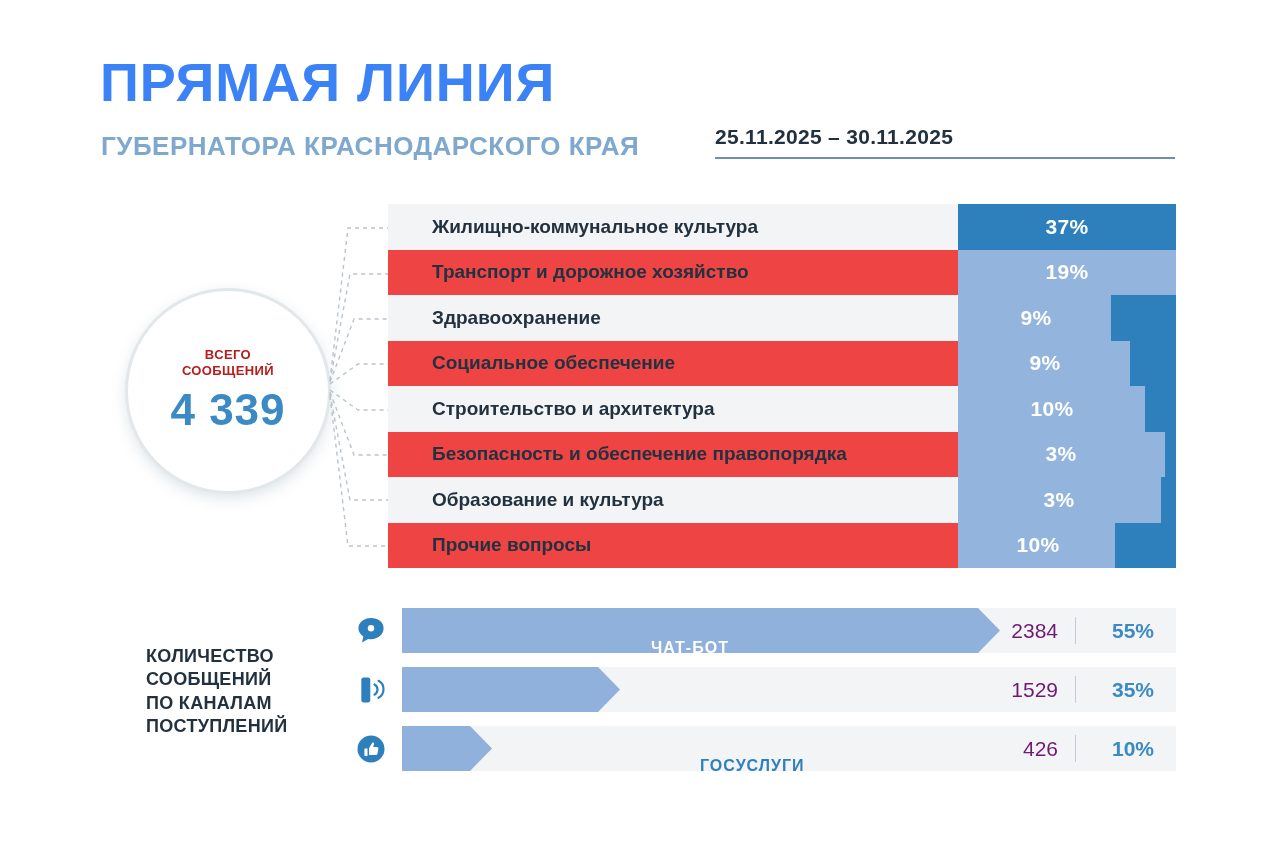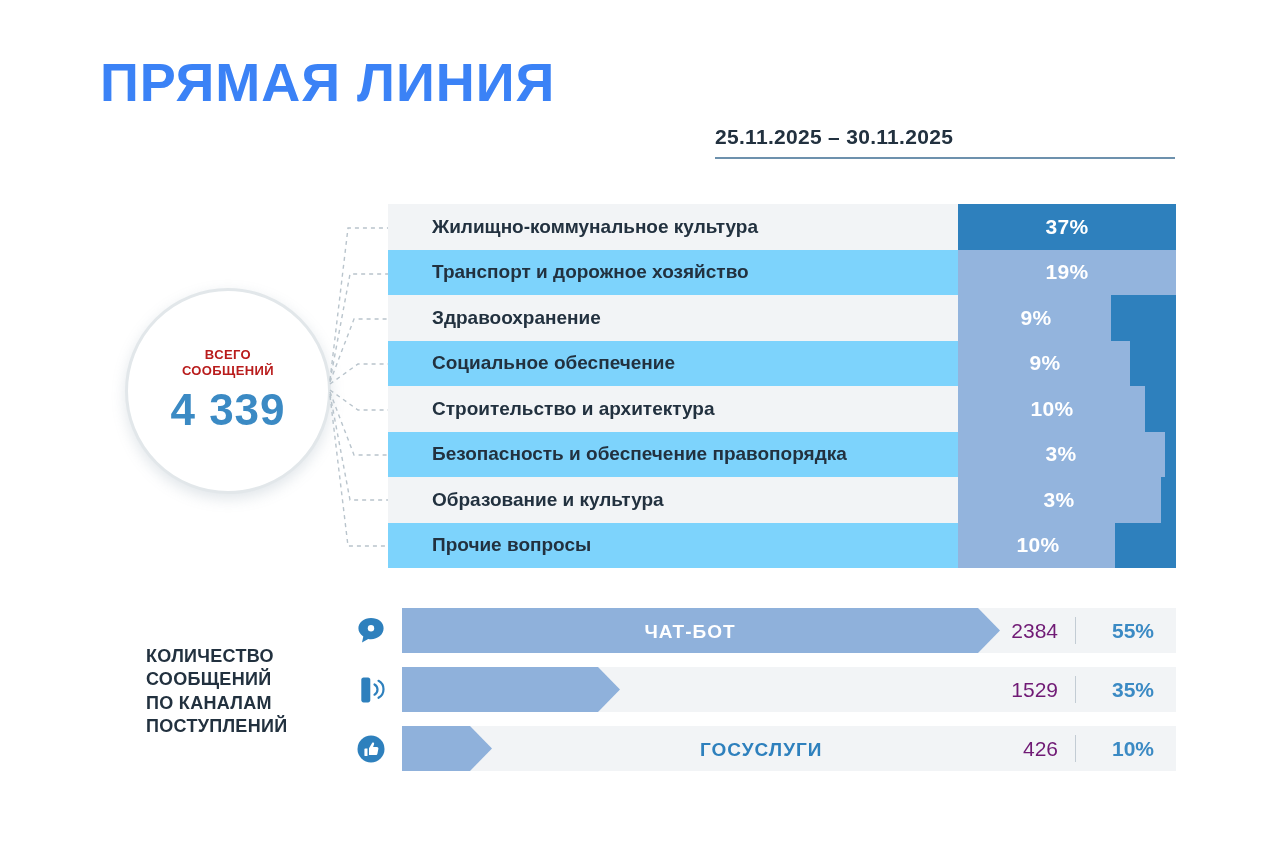--- a/index.html
+++ b/index.html
@@ -124,21 +124,21 @@
     display: flex;
     align-items: center;
     padding-left: 44px;
     box-sizing: border-box;
     font-size: 19px;
     font-weight: bold;
     color: #22313f;
     background: #f2f4f6;
     white-space: nowrap;
   }
-  .cat-row.alt .label { background: #7dd3fc; }
+  .cat-row.alt .label { background: #ef4444; }
   .cat-row .track {
     position: relative;
     flex: 0 0 218px;
     background: #eef1f4;
     overflow: hidden;
   }
   .cat-row .fill {
     position: absolute;
     left: 0; top: 0; bottom: 0;
     background: #93b4dd;
@@ -201,24 +201,24 @@
   }
   .chan-arrow {
     position: absolute;
     left: 0; top: 0;
     height: 45px;
     background: #8fb1db;
     clip-path: polygon(0 0, calc(100% - 22px) 0, 100% 50%, calc(100% - 22px) 100%, 0 100%);
   }
   .chan-name {
     position: absolute;
-    top: 0; height: 47px;
-    display: flex;
-    align-items: center;
-    font-size: 19px;
+    top: 16px; height: 47px;
+    display: flex;
+    align-items: center;
+    font-size: 16px;
     font-weight: bold;
     letter-spacing: 1px;
   }
   .chan-name.on-bar { color: #ffffff; }
   .chan-name.off-bar { color: #2e80bd; }
   .chan-count {
     position: absolute;
     right: 118px;
     top: 0; height: 45px;
     display: flex;
@@ -244,20 +244,21 @@
     font-size: 21px;
     font-weight: bold;
     color: #3b8ac4;
   }
 </style>
 </head>
 <body>
 
 <div class="header">
   <div class="title-main">ПРЯМАЯ ЛИНИЯ</div>
+  <div class="title-sub">ГУБЕРНАТОРА КРАСНОДАРСКОГО КРАЯ</div>
   <div class="title-rule"></div>
   <div class="date-range">25.11.2025 – 30.11.2025</div>
 </div>
 
 <div class="total-circle">
   <div class="total-label">
     <div>ВСЕГО</div>
     <div>СООБЩЕНИЙ</div>
   </div>
   <div class="total-value">4 339</div>

